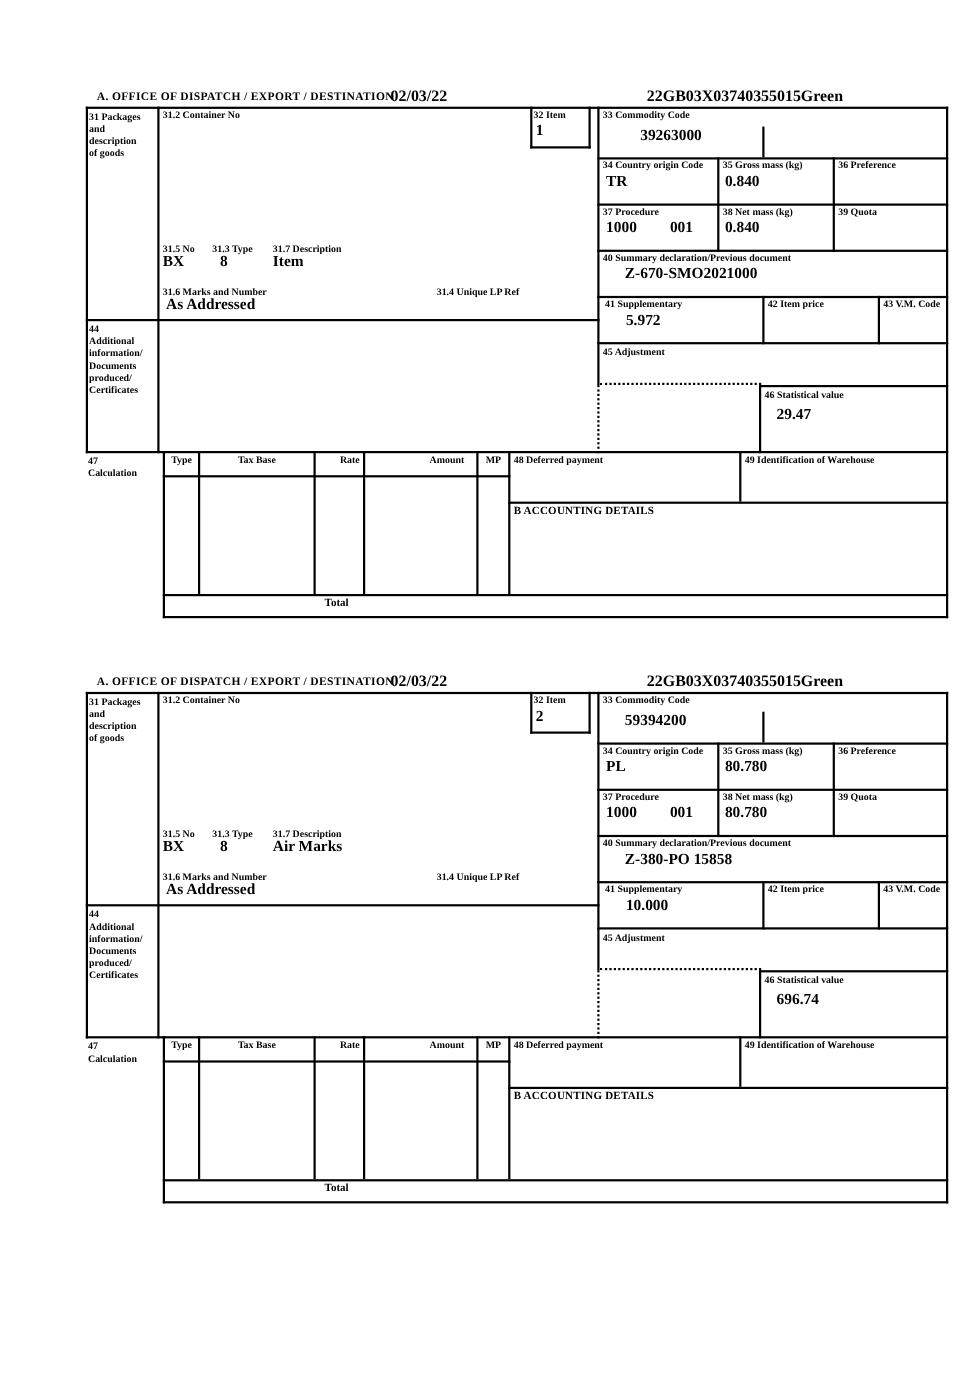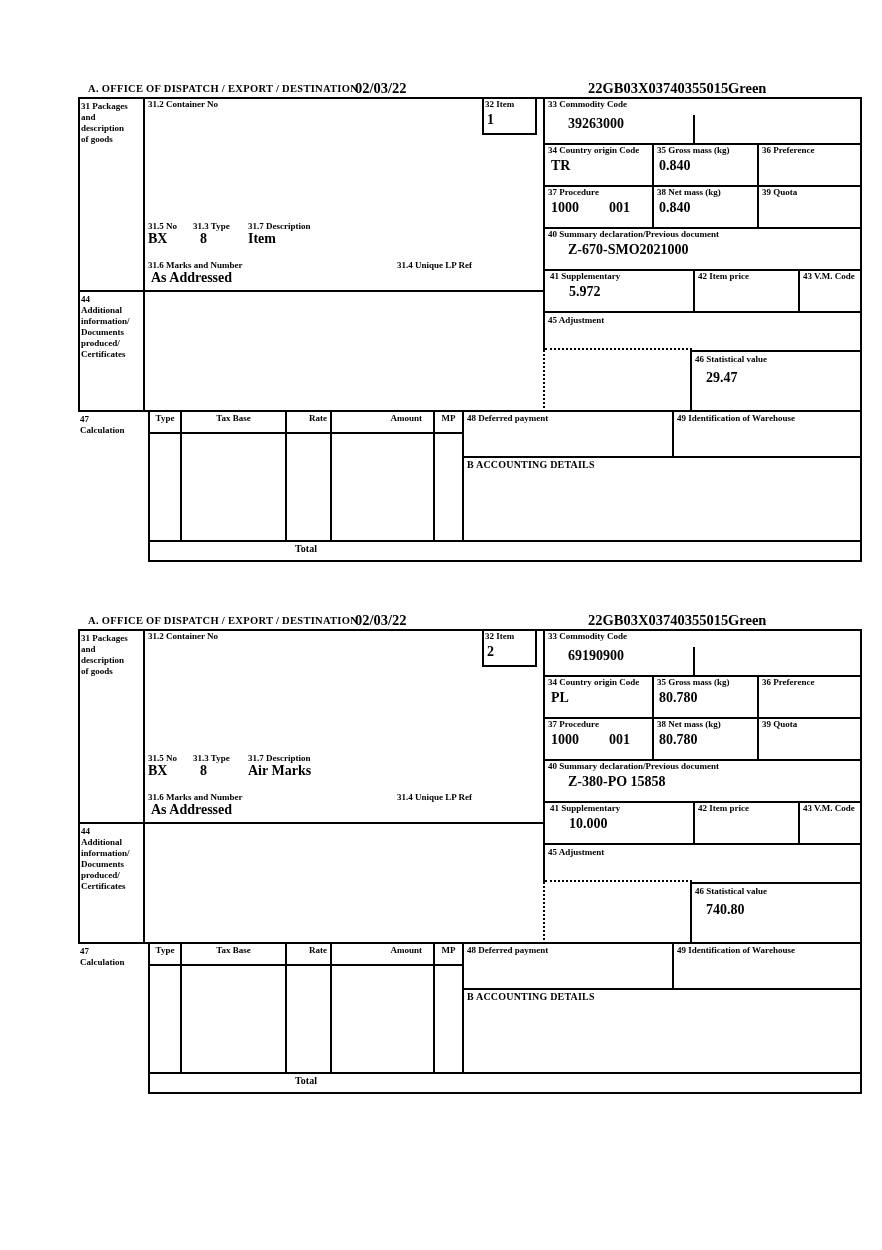--- a/index.html
+++ b/index.html
@@ -83,21 +83,21 @@
   <div class="lbl" style="left:115px;top:139px">31.3 Type</div>
   <div class="lbl" style="left:170px;top:139px">31.7 Description</div>
   <div class="val" style="left:70px;top:149px">BX</div>
   <div class="val" style="left:122px;top:149px">8</div>
   <div class="val" style="left:170px;top:149px">Item</div>
   <div class="lbl" style="left:70px;top:178px">31.6 Marks and Number</div>
   <div class="lbl" style="left:319px;top:178px">31.4 Unique LP Ref</div>
   <div class="val" style="left:73px;top:188px">As Addressed</div>
 
   <div class="lbl" style="left:470px;top:17px">33 Commodity Code</div>
-  <div class="val" style="left:490px;top:34px">39263000</div>
+  <div class="val" style="left:504px;top:34px">39263000</div>
   <div class="lbl" style="left:470px;top:63px">34 Country origin Code</div>
   <div class="val" style="left:473px;top:76px">TR</div>
   <div class="lbl" style="left:579px;top:63px">35 Gross mass (kg)</div>
   <div class="val" style="left:581px;top:76px">0.840</div>
   <div class="lbl" style="left:684px;top:63px">36 Preference</div>
   <div class="lbl" style="left:470px;top:105px">37 Procedure</div>
   <div class="val" style="left:473px;top:118px">1000</div>
   <div class="val" style="left:531px;top:118px">001</div>
   <div class="lbl" style="left:579px;top:105px">38 Net mass (kg)</div>
   <div class="val" style="left:581px;top:118px">0.840</div>
@@ -184,41 +184,41 @@
   <div class="lbl" style="left:115px;top:139px">31.3 Type</div>
   <div class="lbl" style="left:170px;top:139px">31.7 Description</div>
   <div class="val" style="left:70px;top:149px">BX</div>
   <div class="val" style="left:122px;top:149px">8</div>
   <div class="val" style="left:170px;top:149px">Air Marks</div>
   <div class="lbl" style="left:70px;top:178px">31.6 Marks and Number</div>
   <div class="lbl" style="left:319px;top:178px">31.4 Unique LP Ref</div>
   <div class="val" style="left:73px;top:188px">As Addressed</div>
 
   <div class="lbl" style="left:470px;top:17px">33 Commodity Code</div>
-  <div class="val" style="left:490px;top:34px">69190900</div>
+  <div class="val" style="left:490px;top:34px">59394200</div>
   <div class="lbl" style="left:470px;top:63px">34 Country origin Code</div>
   <div class="val" style="left:473px;top:76px">PL</div>
   <div class="lbl" style="left:579px;top:63px">35 Gross mass (kg)</div>
   <div class="val" style="left:581px;top:76px">80.780</div>
   <div class="lbl" style="left:684px;top:63px">36 Preference</div>
   <div class="lbl" style="left:470px;top:105px">37 Procedure</div>
   <div class="val" style="left:473px;top:118px">1000</div>
   <div class="val" style="left:531px;top:118px">001</div>
   <div class="lbl" style="left:579px;top:105px">38 Net mass (kg)</div>
   <div class="val" style="left:581px;top:118px">80.780</div>
   <div class="lbl" style="left:684px;top:105px">39 Quota</div>
   <div class="lbl" style="left:470px;top:147px">40 Summary declaration/Previous document</div>
   <div class="val" style="left:490px;top:160px">Z-380-PO 15858</div>
   <div class="lbl" style="left:472px;top:189px">41 Supplementary</div>
   <div class="val" style="left:491px;top:202px">10.000</div>
   <div class="lbl" style="left:620px;top:189px">42 Item price</div>
   <div class="lbl" style="left:725px;top:189px">43 V.M. Code</div>
   <div class="lbl" style="left:470px;top:233px">45 Adjustment</div>
   <div class="lbl" style="left:617px;top:272px">46 Statistical value</div>
-  <div class="val" style="left:628px;top:288px">740.80</div>
+  <div class="val" style="left:628px;top:288px">696.74</div>
 
   <div class="taxhdr" style="left:72px;width:30px;text-align:center">Type</div>
   <div class="taxhdr" style="left:104px;width:103px;text-align:center">Tax Base</div>
   <div class="taxhdr" style="left:209px;width:40px;text-align:right">Rate</div>
   <div class="taxhdr" style="left:254px;width:90px;text-align:right">Amount</div>
   <div class="taxhdr" style="left:357px;width:27px;text-align:center">MP</div>
   <div class="lbl" style="left:389px;top:331px">48 Deferred payment</div>
   <div class="lbl" style="left:599px;top:331px">49 Identification of Warehouse</div>
   <div class="bacct" style="left:389px;top:377px">B ACCOUNTING DETAILS</div>
   <div class="totallbl">Total</div>

